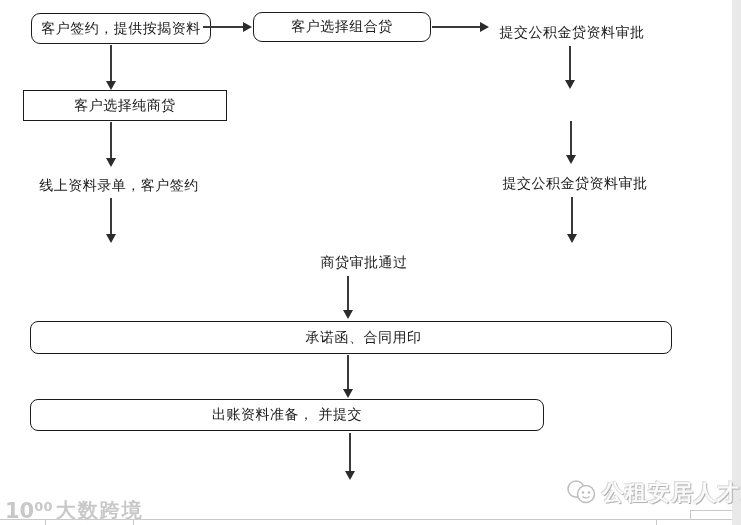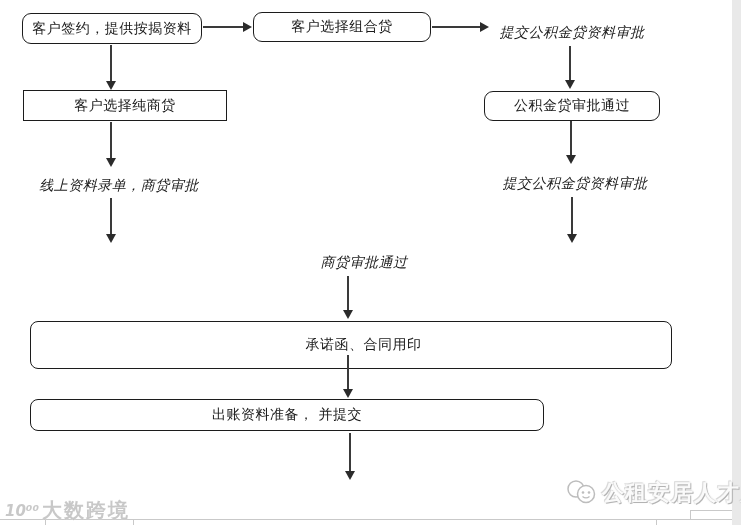--- a/index.html
+++ b/index.html
@@ -11,21 +11,21 @@
   }
   .node{
     position:absolute;display:flex;align-items:center;justify-content:center;
     background:#ffffff;border:1.5px solid #1c1c1c;box-sizing:border-box;
     text-align:center;white-space:nowrap;letter-spacing:0.5px;
   }
   .rounded{border-radius:9px;}
   .square{border-radius:0;}
   .freetext{
     position:absolute;display:flex;align-items:center;justify-content:center;
-    text-align:left;white-space:nowrap;letter-spacing:0.5px;font-style:italic;
+    text-align:left;white-space:nowrap;letter-spacing:0.5px;
   }
   .vline{position:absolute;width:2px;background:#3a3a3a;}
   .hline{position:absolute;height:2px;background:#3a3a3a;}
   .head-down{
     position:absolute;width:0;height:0;
     border-left:5px solid transparent;border-right:5px solid transparent;
     border-top:9px solid #2b2b2b;
   }
   .head-right{
     position:absolute;width:0;height:0;
@@ -49,84 +49,83 @@
     font-size:22px;font-weight:bold;letter-spacing:1px;color:#fafafa;
     text-shadow:1px 1px 0 #b3b3b3,-1px -1px 0 #d9d9d9,0 0 2px #c0c0c0;
     white-space:nowrap;
   }
 </style>
 </head>
 <body>
 
 <div id="canvas">
 
-  <div class="node rounded" style="left:22px;top:13px;width:180px;height:31px;">客户签约，提供按揭资料</div>
+  <div class="node rounded" style="left:31px;top:13px;width:180px;height:31px;">客户签约，提供按揭资料</div>
 
   <div class="node rounded" style="left:253px;top:12px;width:178px;height:30px;">客户选择组合贷</div>
 
   <div class="freetext" style="left:483px;top:24px;width:178px;height:18px;">提交公积金贷资料审批</div>
 
   <div class="hline" style="left:203px;top:26px;width:40px;"></div>
   <div class="head-right" style="left:243px;top:22px;"></div>
   <div class="hline" style="left:432px;top:26px;width:48px;"></div>
   <div class="head-right" style="left:480px;top:22px;"></div>
 
   <div class="vline" style="left:110px;top:45px;height:36px;"></div>
   <div class="head-down" style="left:106px;top:81px;"></div>
 
   <div class="vline" style="left:569px;top:46px;height:34px;"></div>
   <div class="head-down" style="left:565px;top:80px;"></div>
 
   <div class="node square" style="left:23px;top:90px;width:204px;height:31px;">客户选择纯商贷</div>
 
-  <div class="node rounded" style="left:484px;top:91px;width:176px;height:30px;">公积金贷审批通过</div>
 
   <div class="vline" style="left:110px;top:122px;height:36px;"></div>
   <div class="head-down" style="left:106px;top:158px;"></div>
 
   <div class="vline" style="left:570px;top:121px;height:34px;"></div>
   <div class="head-down" style="left:566px;top:155px;"></div>
 
-  <div class="freetext" style="left:28px;top:177px;width:182px;height:18px;">线上资料录单，商贷审批</div>
+  <div class="freetext" style="left:28px;top:177px;width:182px;height:18px;">线上资料录单，客户签约</div>
 
   <div class="freetext" style="left:492px;top:175px;width:166px;height:18px;">提交公积金贷资料审批</div>
 
   <div class="vline" style="left:110px;top:198px;height:36px;"></div>
   <div class="head-down" style="left:106px;top:234px;"></div>
 
   <div class="vline" style="left:571px;top:197px;height:37px;"></div>
   <div class="head-down" style="left:567px;top:234px;"></div>
 
   <div class="freetext" style="left:304px;top:254px;width:120px;height:18px;">商贷审批通过</div>
 
   <div class="vline" style="left:347px;top:276px;height:34px;"></div>
   <div class="head-down" style="left:343px;top:310px;"></div>
 
-  <div class="node rounded" style="left:30px;top:321px;width:642px;height:48px;border-radius:8px;padding-left:25px;">承诺函、合同用印</div>
+  <div class="node rounded" style="left:30px;top:321px;width:642px;height:33px;border-radius:8px;padding-left:25px;">承诺函、合同用印</div>
 
   <div class="vline" style="left:347px;top:355px;height:34px;"></div>
   <div class="head-down" style="left:343px;top:389px;"></div>
 
   <div class="node rounded" style="left:30px;top:399px;width:514px;height:32px;border-radius:8px;">出账资料准备， 并提交</div>
 
   <div class="vline" style="left:349px;top:433px;height:38px;"></div>
   <div class="head-down" style="left:345px;top:471px;"></div>
 
 
   <div class="gridline-h" style="left:0;top:519px;width:732px;"></div>
   <div class="gridline-v" style="left:45px;top:520px;height:5px;"></div>
   <div class="gridline-v" style="left:133px;top:520px;height:5px;"></div>
   <div class="gridline-v" style="left:656px;top:519px;height:6px;"></div>
   <div class="gridline-h" style="left:690px;top:510px;width:42px;"></div>
   <div class="gridline-v" style="left:690px;top:510px;height:10px;"></div>
 
   <div class="gray-strip"></div>
 
   <div class="wm-left">
-    <span style="font-size:15px;letter-spacing:0;font-style:italic;">10⁰⁰</span>
+    <span style="font-size:21px;letter-spacing:0;">10⁰⁰</span>
     <span>大数跨境</span>
   </div>
 
   <div class="wm-right">
     <span style="display:inline-block;">
       <svg width="30" height="26" viewBox="0 0 30 26">
         <circle cx="10" cy="10" r="8" fill="#ffffff" stroke="#bdbdbd" stroke-width="1.5"></circle>
         <circle cx="20" cy="15" r="8.5" fill="#ffffff" stroke="#bdbdbd" stroke-width="1.5"></circle>
         <circle cx="17" cy="13.5" r="1.3" fill="#bdbdbd"></circle>
         <circle cx="23" cy="13.5" r="1.3" fill="#bdbdbd"></circle>

